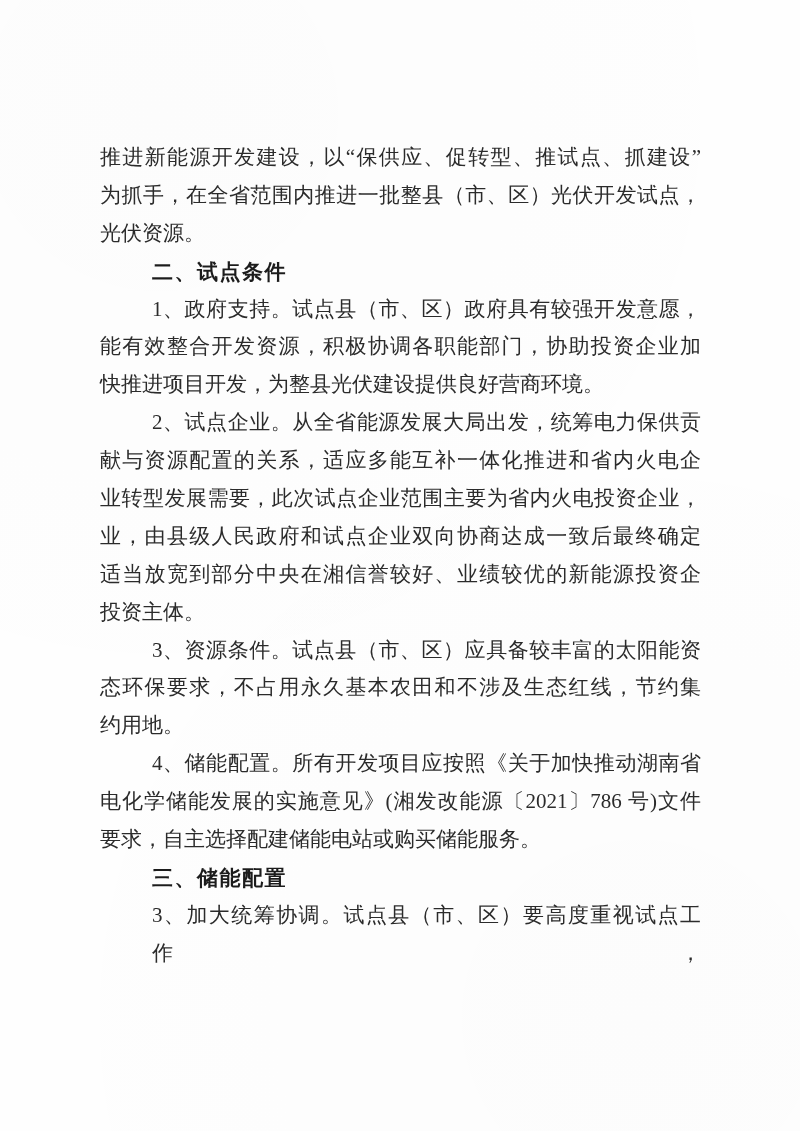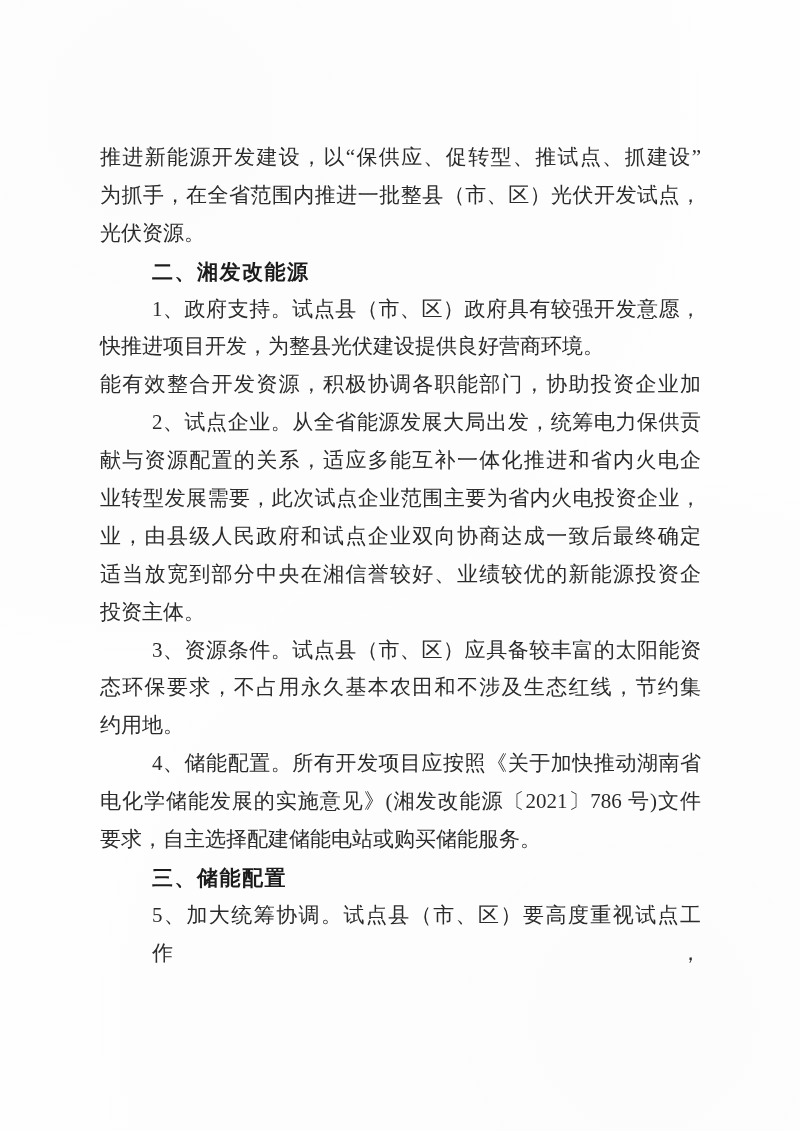--- a/index.html
+++ b/index.html
@@ -51,32 +51,32 @@
   }
 </style>
 </head>
 <body>
 
 <div class="scan-page">
   <div class="text-block" id="text-block">
       <div class="line just">推进新能源开发建设，以“保供应、促转型、推试点、抓建设”</div>
       <div class="line just">为抓手，在全省范围内推进一批整县（市、区）光伏开发试点，</div>
       <div class="line">光伏资源。</div>
-      <div class="line heading indent">二、湘发改能源</div>
+      <div class="line heading indent">二、试点条件</div>
       <div class="line indent just">1、政府支持。试点县（市、区）政府具有较强开发意愿，</div>
+      <div class="line just">能有效整合开发资源，积极协调各职能部门，协助投资企业加</div>
       <div class="line">快推进项目开发，为整县光伏建设提供良好营商环境。</div>
-      <div class="line just">能有效整合开发资源，积极协调各职能部门，协助投资企业加</div>
       <div class="line indent just">2、试点企业。从全省能源发展大局出发，统筹电力保供贡</div>
       <div class="line just">献与资源配置的关系，适应多能互补一体化推进和省内火电企</div>
       <div class="line just">业转型发展需要，此次试点企业范围主要为省内火电投资企业，</div>
       <div class="line just">业，由县级人民政府和试点企业双向协商达成一致后最终确定</div>
       <div class="line just">适当放宽到部分中央在湘信誉较好、业绩较优的新能源投资企</div>
       <div class="line">投资主体。</div>
       <div class="line indent just">3、资源条件。试点县（市、区）应具备较丰富的太阳能资</div>
       <div class="line just">态环保要求，不占用永久基本农田和不涉及生态红线，节约集</div>
       <div class="line">约用地。</div>
       <div class="line indent just">4、储能配置。所有开发项目应按照《关于加快推动湖南省</div>
       <div class="line just">电化学储能发展的实施意见》(湘发改能源〔2021〕786 号)文件</div>
       <div class="line">要求，自主选择配建储能电站或购买储能服务。</div>
       <div class="line heading indent">三、储能配置</div>
-      <div class="line indent just">5、加大统筹协调。试点县（市、区）要高度重视试点工作，</div>
+      <div class="line indent just">3、加大统筹协调。试点县（市、区）要高度重视试点工作，</div>
     </div>
 </div>
 
 </body></html>

